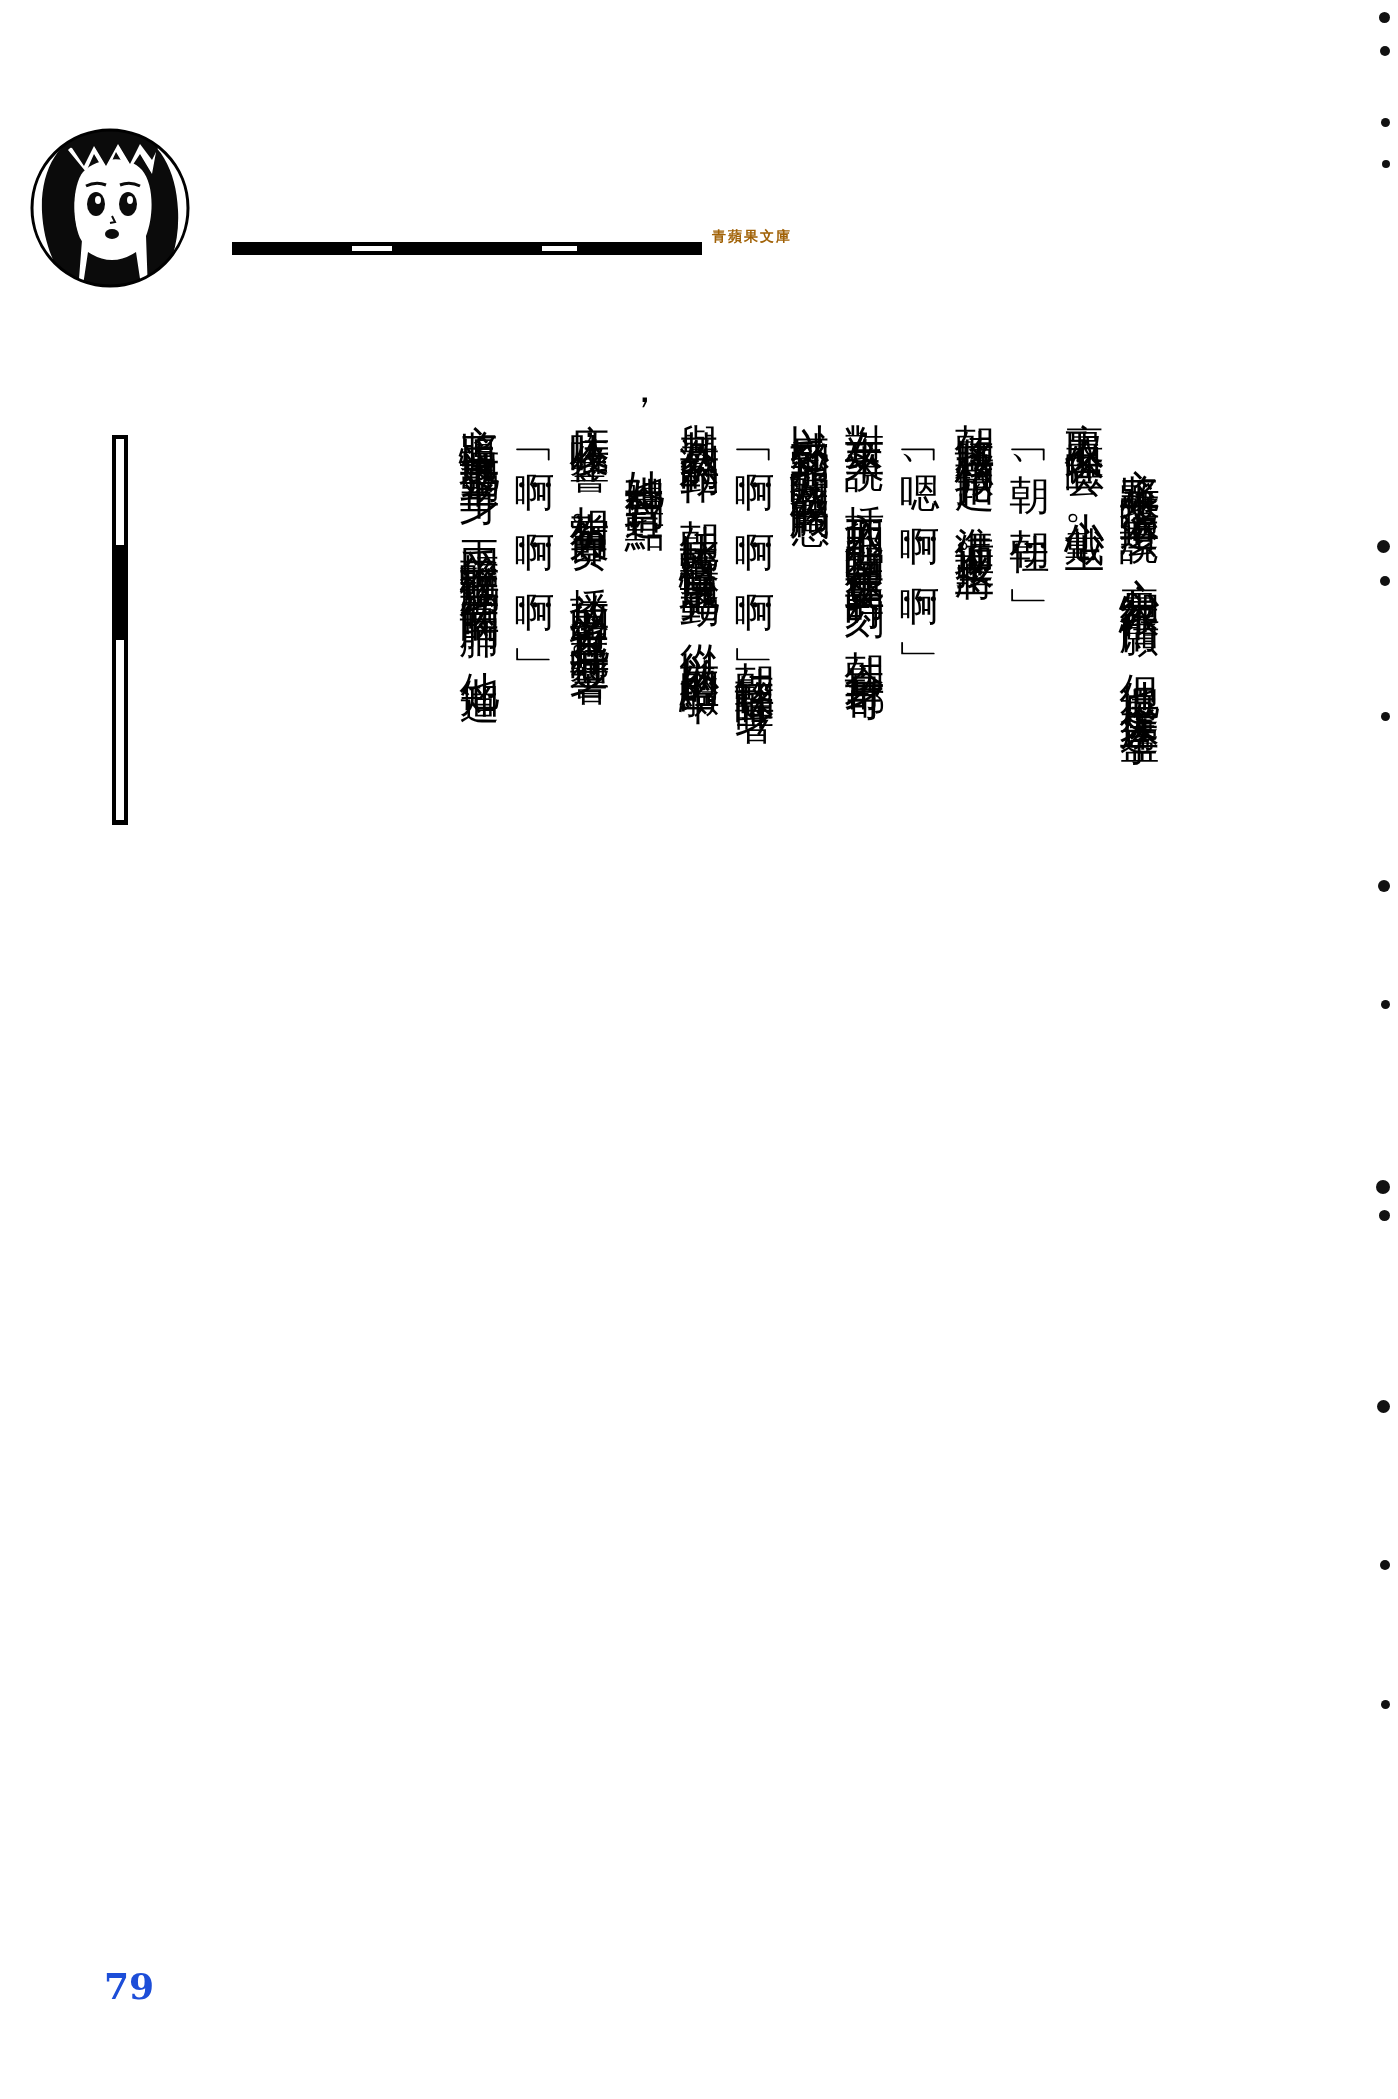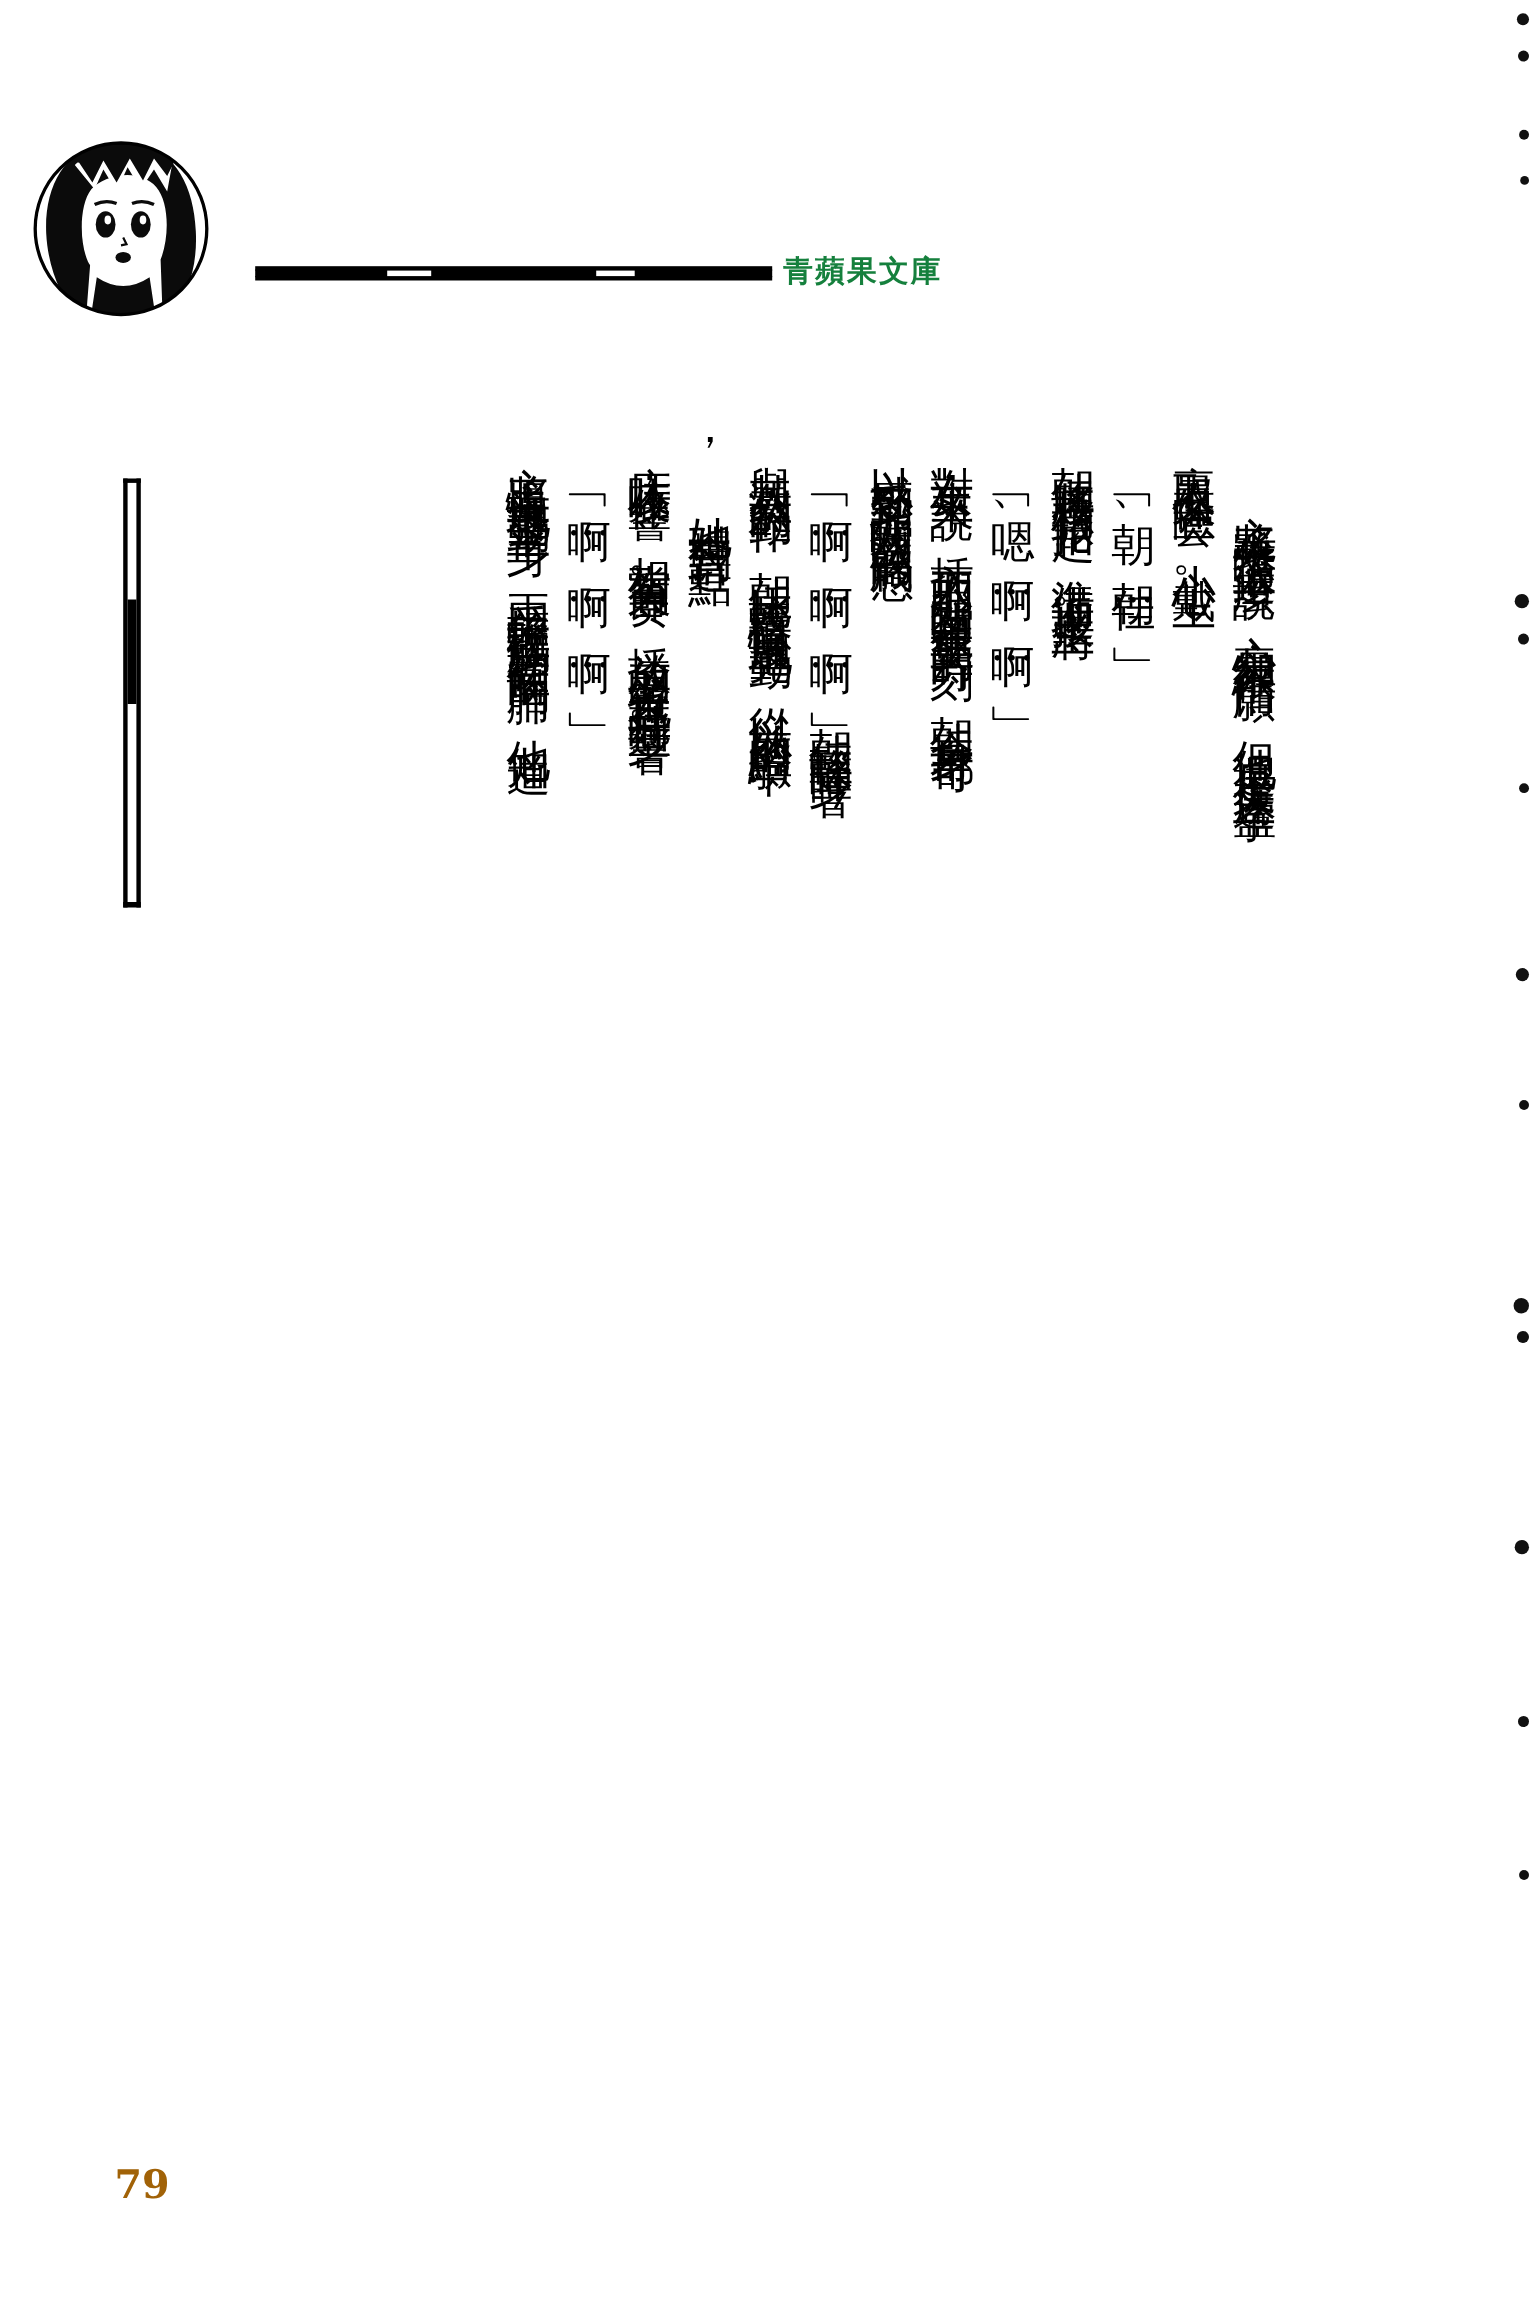--- a/index.html
+++ b/index.html
@@ -31,24 +31,24 @@
   .header-rule .bar.top   { left: 0;   top: 2px;  width: 470px; height: 4px; }
   .header-rule .bar.bot   { left: 0;   top: 11px; width: 470px; height: 4px; }
   .header-rule .bar.mid1  { left: 0;   top: 5px;  width: 120px; height: 7px; }
   .header-rule .bar.mid2  { left: 160px; top: 5px; width: 150px; height: 7px; }
   .header-rule .bar.mid3  { left: 345px; top: 5px; width: 125px; height: 7px; }
 
   .imprint {
     position: absolute;
     left: 712px;
     top: 228px;
-    font-size: 27px;
+    font-size: 14px;
     letter-spacing: 2px;
     font-weight: bold;
-    color: #15803d;
+    color: #a16207;
     white-space: nowrap;
     font-family: "DejaVu Serif", "Liberation Serif", serif;
     text-align: right;
   }
 
   
   .portrait {
     position: absolute;
     left: 28px;
     top: 120px;
@@ -128,21 +128,21 @@
   
   .vcol.indent { padding-top: 44px; }
 
   
   .page-number {
     position: absolute;
     left: 104px;
     top: 1965px;
     font-size: 36px;
     font-weight: bold;
-    color: #a16207;
+    color: #1d4ed8;
     font-family: "DejaVu Serif", "Liberation Serif", serif;
   }
 </style>
 </head>
 <body>
 
 <div id="page">
 
   <div class="portrait">
     <svg width="180" height="200" viewBox="0 0 180 200" xmlns="http://www.w3.org/2000/svg">

